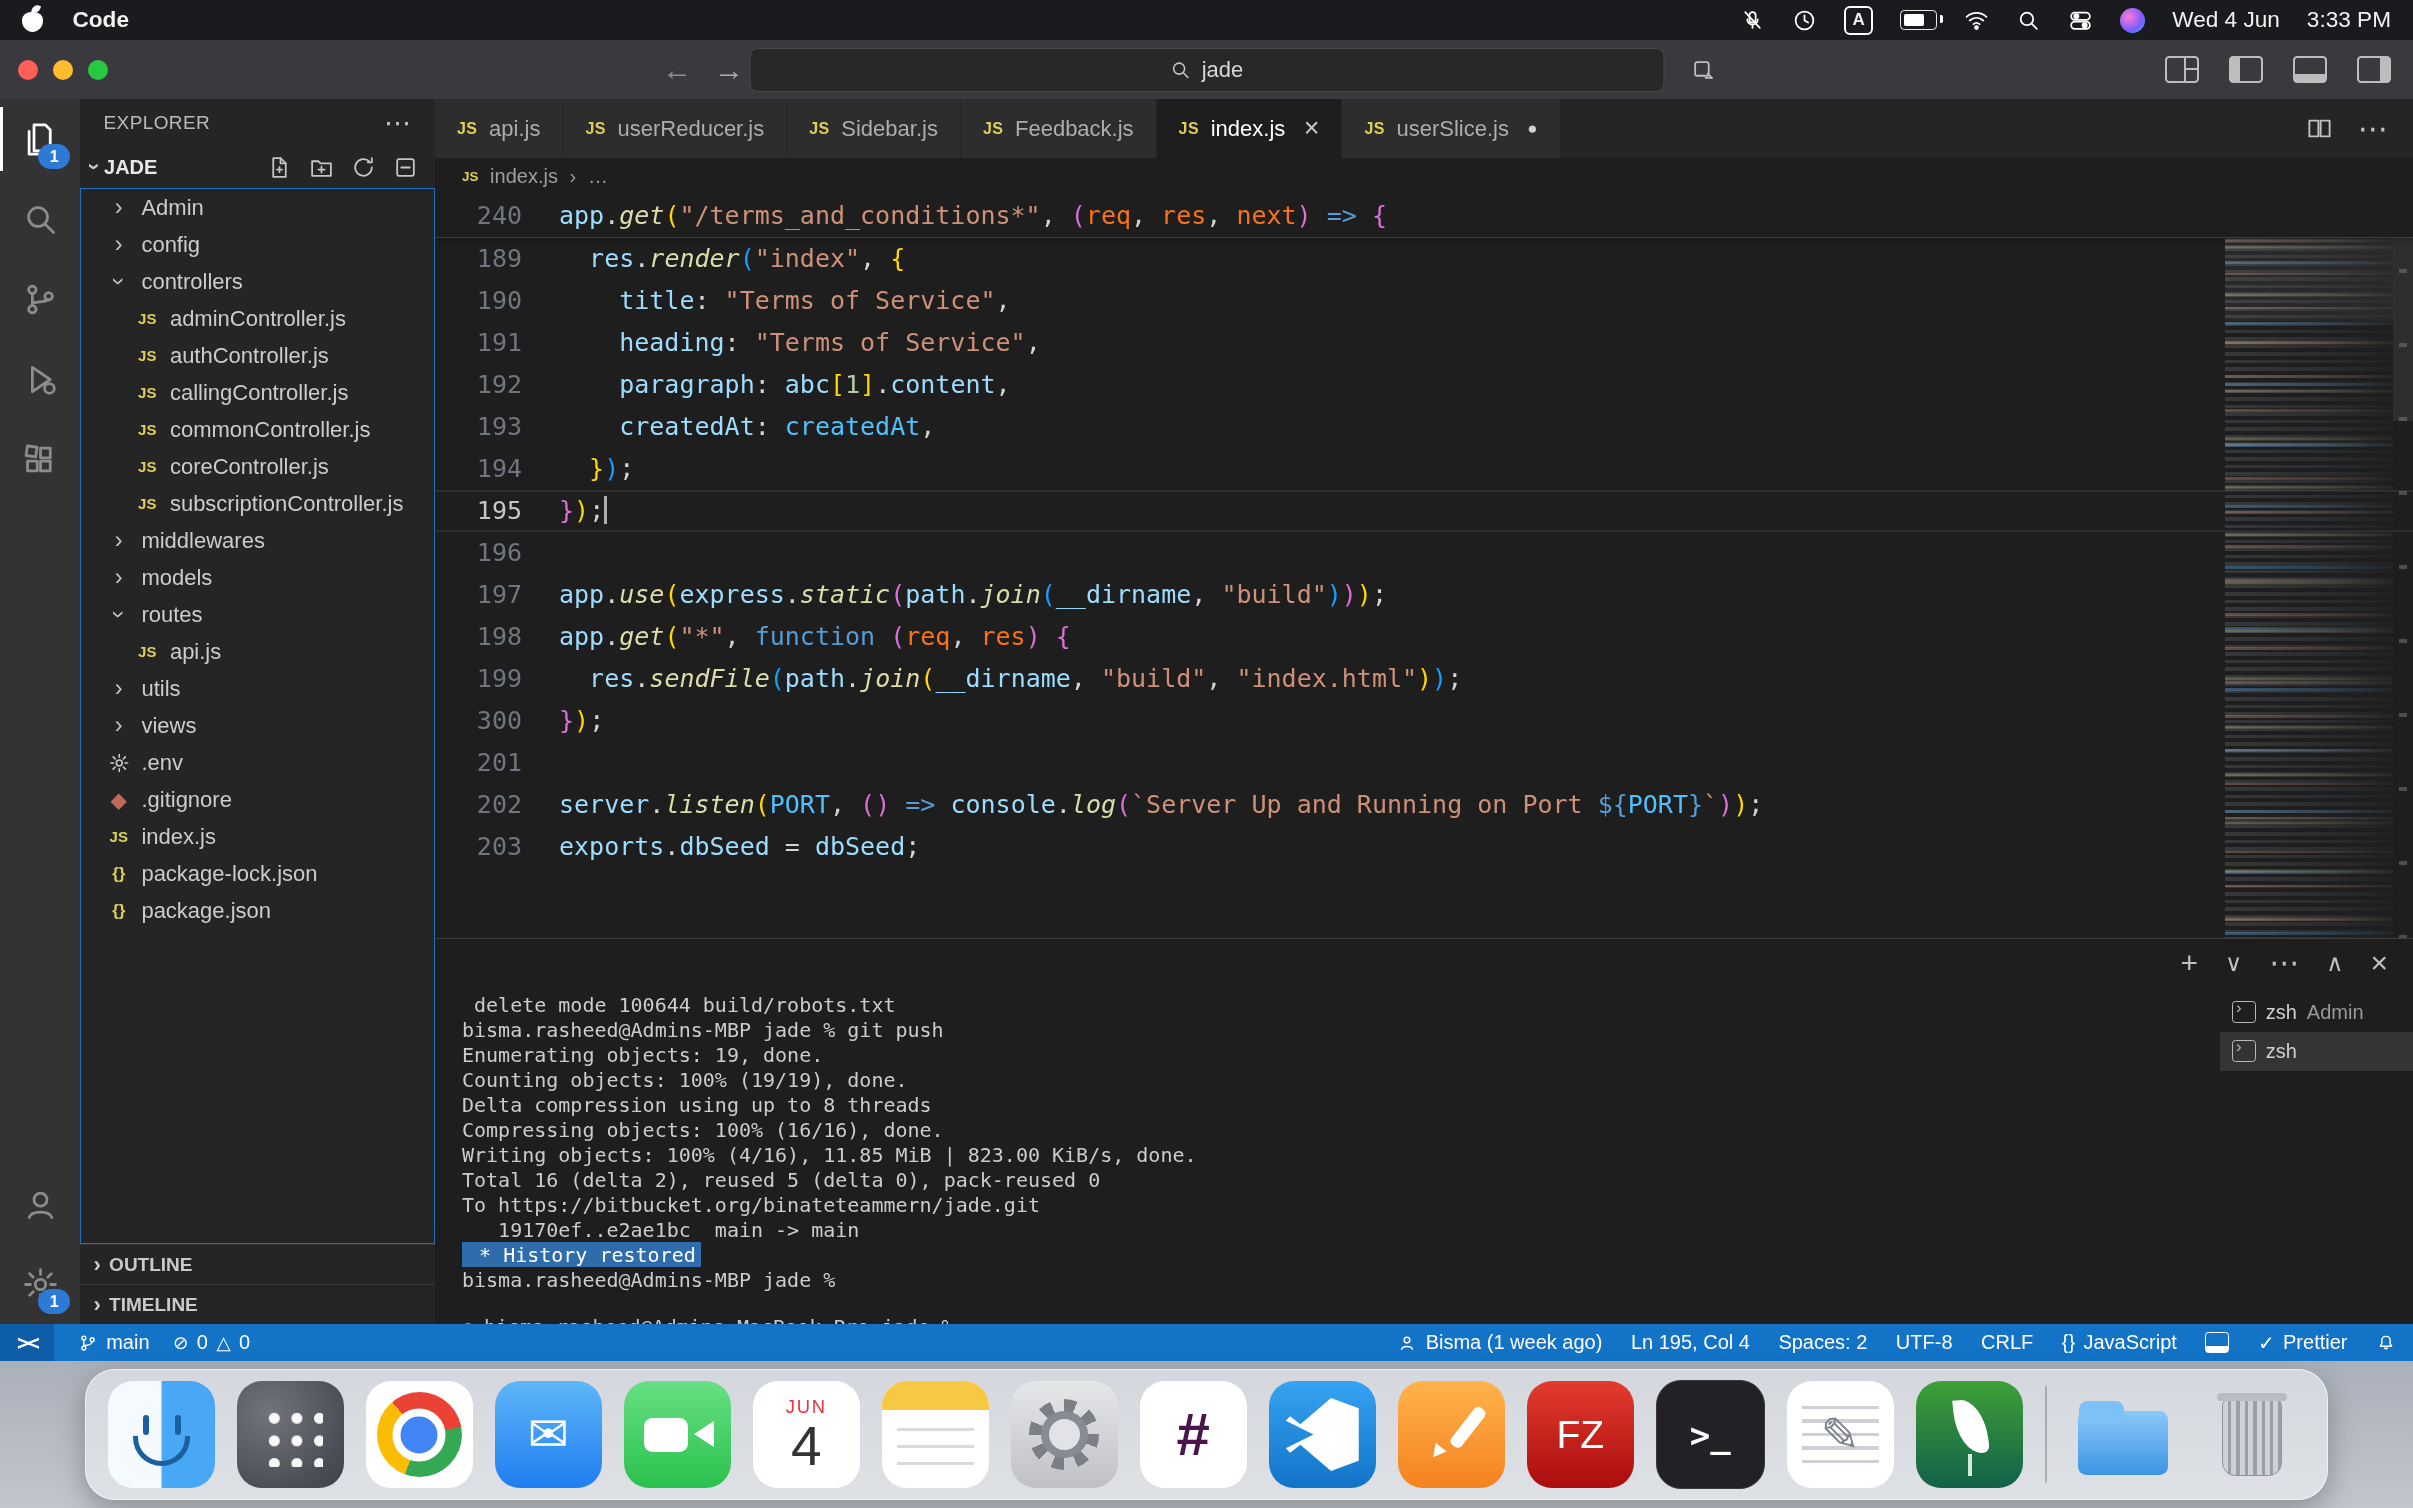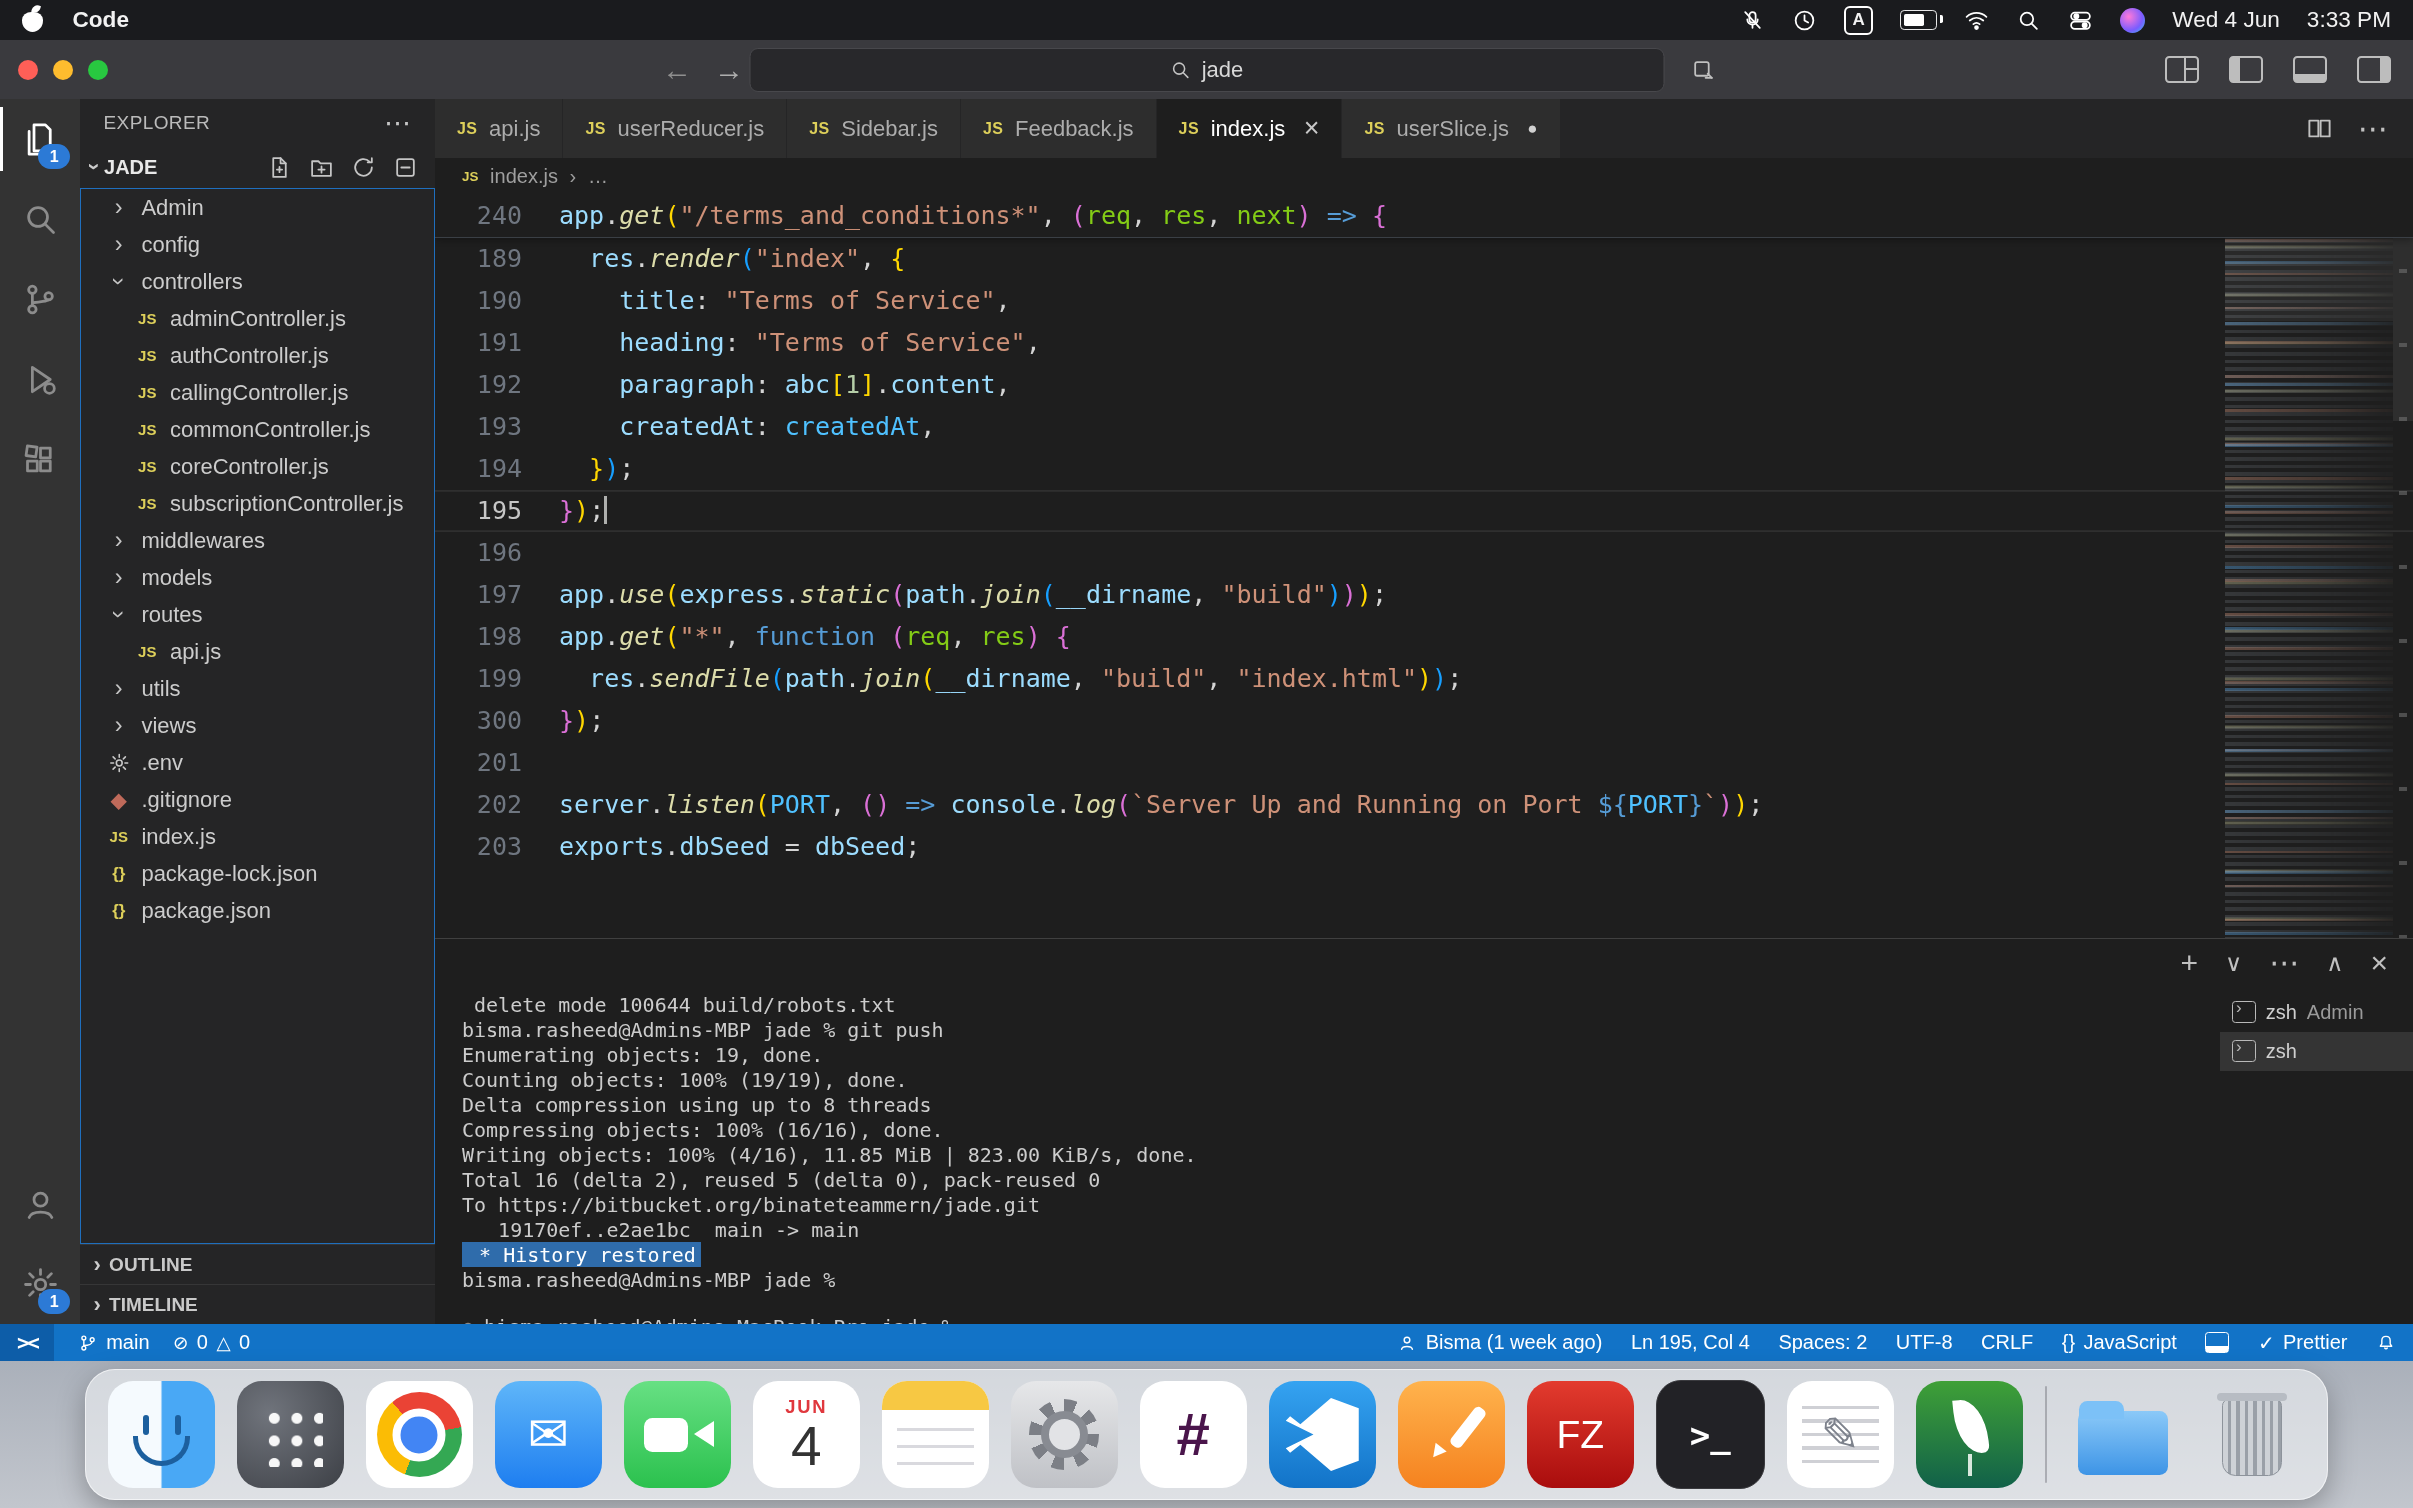--- a/index.html
+++ b/index.html
@@ -104,21 +104,21 @@
   .editor{flex:1;position:relative;overflow:hidden;background:#1e1e1e;min-height:0;}
   .crow{display:flex;height:42px;line-height:42px;font-family:"DejaVu Sans Mono",monospace;font-size:25px;}
   .lnum{width:87px;flex:none;text-align:right;color:#6f7680;}
   .ltext{white-space:pre;color:#d4d4d4;margin-left:37px;}
   .sticky{position:relative;z-index:2;background:#1e1e1e;border-bottom:0.8px solid #3a3f45;box-shadow:0 3.4px 6.7px rgba(0,0,0,.3);}
   .crow.cur{box-shadow:inset 0 1.7px 0 rgba(255,255,255,.08), inset 0 -1.7px 0 rgba(255,255,255,.08);}
   .crow.cur .lnum{color:#c6c6c6;}
   .crow.cur .ltext::after{content:"";display:inline-block;width:2.5px;height:28.5px;background:#aeafad;vertical-align:-5px;}
   .tk-k{color:#569cd6;}.tk-f{color:#dcdcaa;font-style:italic;}.tk-v{color:#9cdcfe;}.tk-c{color:#4fc1ff;}
   .tk-s{color:#ce9178;}.tk-n{color:#b5cea8;}.tk-p{color:#d4d4d4;}
-  .tk-b1{color:#ffd700;}.tk-b2{color:#da70d6;}.tk-b3{color:#179fff;}.tk-pa{color:#84cc16;}
+  .tk-b1{color:#ffd700;}.tk-b2{color:#da70d6;}.tk-b3{color:#179fff;}.tk-pa{color:#f97316;}
   .minimap{position:absolute;top:0;right:20px;width:168px;height:100%;
     background-image:
       repeating-linear-gradient(to bottom, rgba(150,160,170,.20) 0 3.4px, transparent 3.4px 7.5px),
       repeating-linear-gradient(to bottom, rgba(86,156,214,.45) 0 3.4px, transparent 3.4px 61px),
       repeating-linear-gradient(to bottom, rgba(206,145,120,.40) 0 2.5px, transparent 2.5px 34px),
       repeating-linear-gradient(to bottom, rgba(220,220,170,.35) 0 2.5px, transparent 2.5px 48px);
     background-size:100% 100%, 40% 100%, 55% 100%, 30% 100%;
     background-position:0 0, 21px 5px, 46px 10px, 8.4px 2.5px;background-repeat:repeat;
     -webkit-mask-image:linear-gradient(to right,#000 0%, rgba(0,0,0,.55) 60%, rgba(0,0,0,.12) 100%);
     mask-image:linear-gradient(to right,#000 0%, rgba(0,0,0,.55) 60%, rgba(0,0,0,.12) 100%);}
@@ -174,21 +174,21 @@
   .dk-launchpad{background:radial-gradient(circle at 30% 30%, #70747c, #3d4046);}
   .dk-launchpad::before{content:"";position:absolute;inset:21px;background-image:radial-gradient(circle, rgba(255,255,255,.95) 5px, transparent 5.9px);background-size:22.6px 22.6px;background-position:5px 5px;}
   .dk-chrome{background:#fff;}
   .dk-chrome::before{content:"";position:absolute;inset:11px;border-radius:50%;background:conic-gradient(from -40deg,#ea4335 0 120deg,#34a853 120deg 240deg,#fbbc05 240deg 360deg);}
   .dk-chrome::after{content:"";position:absolute;left:50%;top:50%;transform:translate(-50%,-50%);width:37px;height:37px;border-radius:50%;background:#4285f4;border:8.4px solid #fff;}
   .dk-mail{background:linear-gradient(180deg,#5fb6f9,#1e7ef0);}
   .dk-facetime{background:linear-gradient(180deg,#67e083,#2bc14e);}
   .dk-facetime::before{content:"";position:absolute;left:20px;top:37px;width:44px;height:34px;background:#fff;border-radius:8.4px;}
   .dk-facetime::after{content:"";position:absolute;right:17px;top:40px;border-top:13.4px solid transparent;border-bottom:13.4px solid transparent;border-right:20px solid #fff;}
   .dk-calendar{background:#fff;flex-direction:column;}
-  .dk-calendar .month{display:block;color:#e0383e;font-size:18.4px;font-weight:700;letter-spacing:1.7px;margin-top:2px;}
+  .dk-calendar .month{display:block;color:#e0383e;font-size:18.4px;font-weight:400;letter-spacing:1.7px;margin-top:2px;}
   .dk-calendar .day{display:block;color:#333;font-size:55px;font-weight:300;line-height:1.05;}
   .dk-notes{background:#fff;}
   .dk-notes::before{content:"";position:absolute;left:0;right:0;top:0;height:28.5px;background:#f7c843;}
   .dk-notes::after{content:"";position:absolute;left:15px;right:15px;top:47px;height:44px;background:repeating-linear-gradient(to bottom,#d9d9de 0 3.4px,transparent 3.4px 17px);}
   .dk-settings{background:linear-gradient(180deg,#e6e7e9,#bfc1c6);}
   .dk-settings::before{content:"";position:absolute;inset:18.4px;border-radius:50%;background:repeating-conic-gradient(#7c7f86 0 22deg,transparent 22deg 45deg);}
   .dk-settings::after{content:"";position:absolute;inset:30px;border-radius:50%;background:#e2e3e6;border:8.4px solid #888b92;}
   .dk-slack{background:#fff;}
   .dk-slack .glyph{color:#4a154b;font-size:60px;font-weight:700;}
   .dk-vscode{background:linear-gradient(180deg,#35a3f1,#1273c8);}

